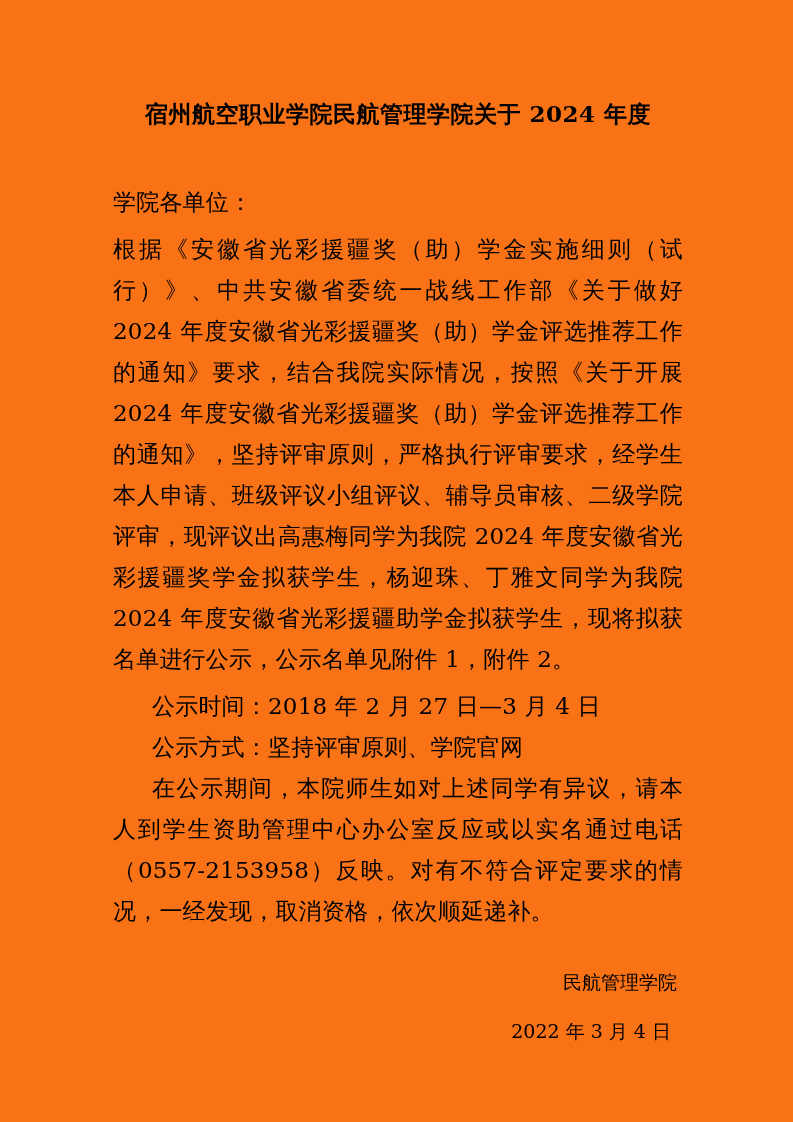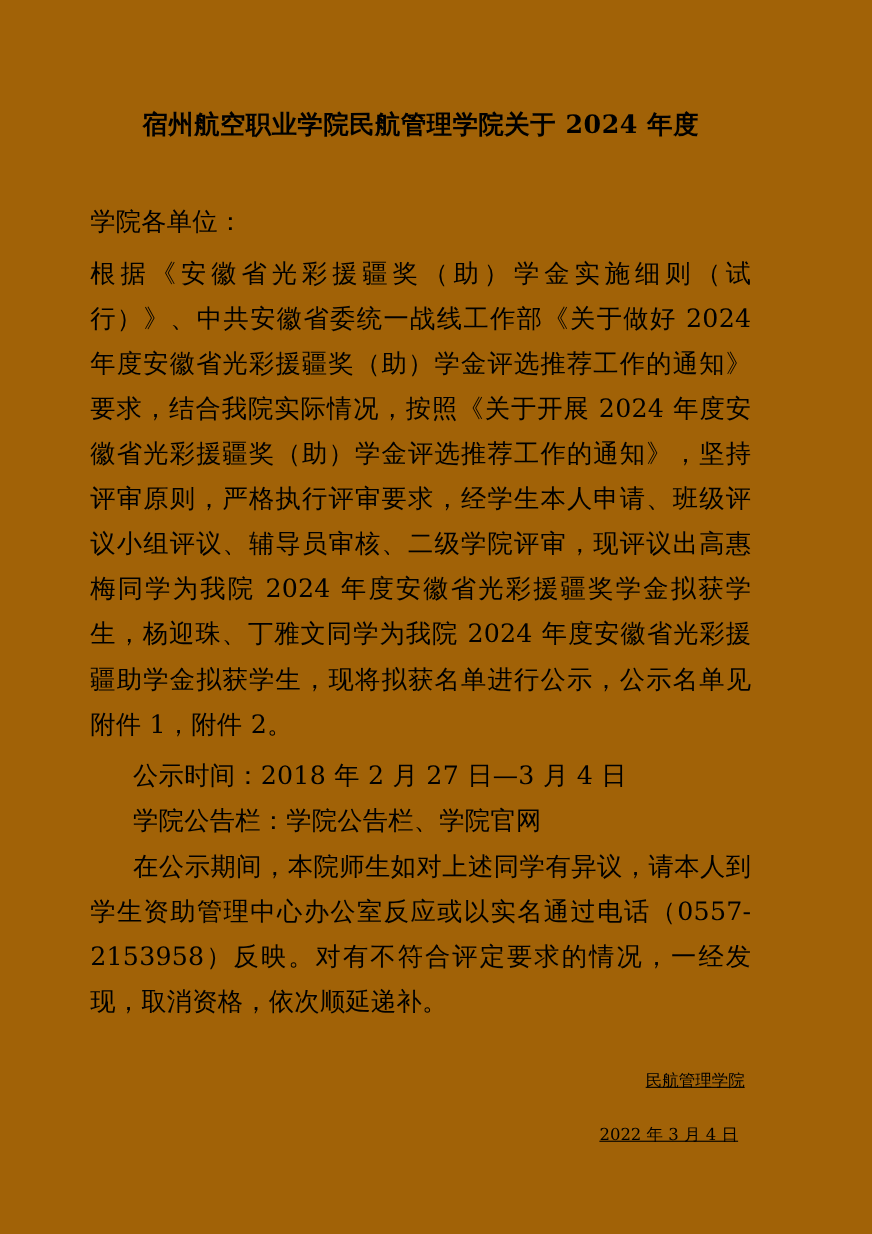--- a/index.html
+++ b/index.html
@@ -12,22 +12,22 @@
     height: 1122px;
     font-family: "DejaVu Serif", "Liberation Serif", serif;
     color: #000000;
     position: relative;
     overflow: hidden;
   }
   .page {
     box-sizing: border-box;
     width: 793px;
     height: 1122px;
-    padding: 92px 110px 60px 82px;
-    background: #a16207;
+    padding: 92px 110px 60px 113px;
+    background: #f97316;
   }
   .doc-title {
     text-align: center;
     font-weight: bold;
     font-size: 23px;
     line-height: 44px;
     letter-spacing: 0.5px;
     margin: 0 0 8px 0;
   }
   .doc-title .tline {
@@ -56,23 +56,22 @@
     text-justify: inter-ideograph;
   }
   .spacer-sm { height: 6px; }
   .right-block {
     margin-top: 30px;
     text-align: right;
     padding-right: 6px;
   }
   .right-block p {
     margin: 0;
-    font-size: 15px;
+    font-size: 19px;
     line-height: 41px;
-    text-decoration: underline;
   }
   .sign-date {
     margin-top: 8px !important;
     padding-right: 6px;
   }
 </style>
 </head>
 <body>
 
 <div class="page">
@@ -84,21 +83,21 @@
   <div class="body-block">
 
     <p class="para salutation">学院各单位：</p>
 
     <p class="para main-body">根据《安徽省光彩援疆奖（助）学金实施细则（试行）》、中共安徽省委统一战线工作部《关于做好 2024 年度安徽省光彩援疆奖（助）学金评选推荐工作的通知》要求，结合我院实际情况，按照《关于开展 2024 年度安徽省光彩援疆奖（助）学金评选推荐工作的通知》，坚持评审原则，严格执行评审要求，经学生本人申请、班级评议小组评议、辅导员审核、二级学院评审，现评议出高惠梅同学为我院 2024 年度安徽省光彩援疆奖学金拟获学生，杨迎珠、丁雅文同学为我院 2024 年度安徽省光彩援疆助学金拟获学生，现将拟获名单进行公示，公示名单见附件 1，附件 2。</p>
 
     <div class="spacer-sm"></div>
 
     <p class="para indent2">公示时间：2018 年 2 月 27 日—3 月 4 日</p>
 
-    <p class="para indent2">学院公告栏：学院公告栏、学院官网</p>
+    <p class="para indent2">公示方式：坚持评审原则、学院官网</p>
 
     <p class="para indent2">在公示期间，本院师生如对上述同学有异议，请本人到学生资助管理中心办公室反应或以实名通过电话（0557-2153958）反映。对有不符合评定要求的情况，一经发现，取消资格，依次顺延递补。</p>
 
     <div class="right-block">
       <p>民航管理学院</p>
       <p class="sign-date">2022 年 3 月 4 日</p>
     </div>
 
   </div>
 </div>

